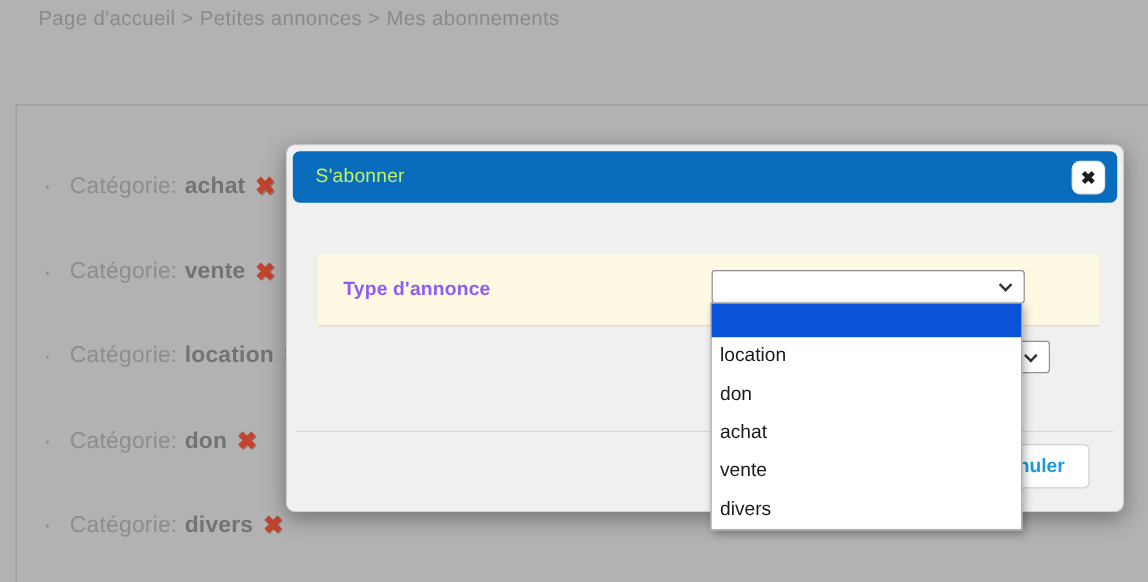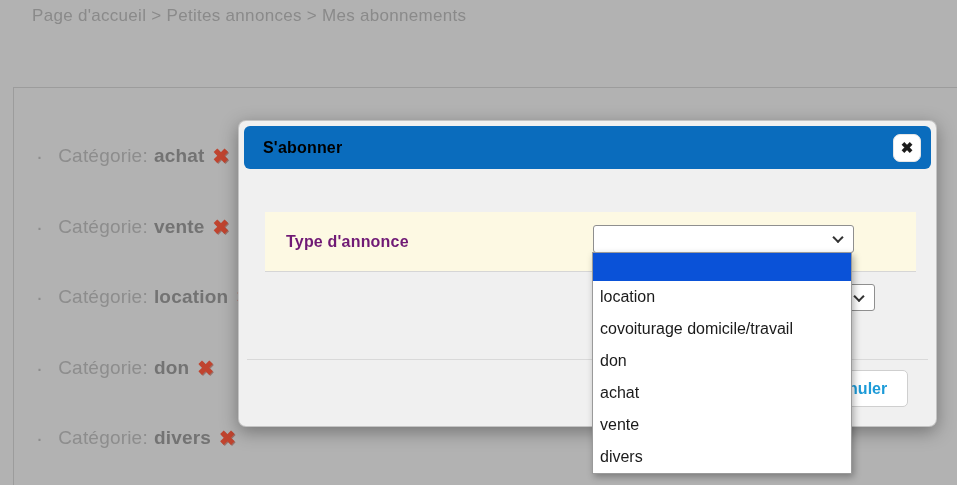--- a/index.html
+++ b/index.html
@@ -55,21 +55,21 @@
     border: 1px solid rgba(0,0,0,0.18);
     box-shadow: 0 5px 18px rgba(0,0,0,0.35);
     z-index: 10;
   }
   .modal-header {
     position: absolute; left: 5px; top: 5px; right: 5px; height: 43px;
     background: #0a6cbd; border-radius: 6px;
   }
   .modal-title {
     position: absolute; left: 19px; top: 0; line-height: 43px;
-    color: #000000; font-weight: bold; font-size: 16px; letter-spacing: .2px;
+    color: #bef264; font-weight: normal; font-size: 16px; letter-spacing: .2px;
   }
   .modal-close {
     position: absolute; right: 10px; top: 8px;
     width: 28px; height: 28px;
     background: #ffffff; border: 1px solid #e6e6e6; border-radius: 7px;
     color: #1c1c1c; font-weight: bold; font-size: 15px;
     display: flex; align-items: center; justify-content: center;
     cursor: pointer; font-family: "Liberation Sans", sans-serif;
   }
   .form-rows {
@@ -77,21 +77,21 @@
   }
   .form-row { display: flex; align-items: center; }
   .row-type {
     height: 60px; background: #fdf9e3; border-bottom: 1px solid #d6d6d6;
   }
   .row-cat {
     height: 62px; background: #f3f3f3; border-bottom: 1px solid #cfcfcf;
   }
   .field-label {
     padding-left: 21px; font-size: 16px; font-weight: bold;
-    color: #701a75; letter-spacing: .2px;
+    color: #8b5cf6; letter-spacing: .2px;
   }
   .select {
     position: absolute;
     background: #ffffff; border: 1px solid #8f8f8f; border-radius: 3px;
     cursor: pointer;
   }
   .type-select { left: 354px; top: 104px; width: 261px; height: 28px; }
   .cat-select  { left: 354px; top: 163px; width: 282px; height: 27px; }
   .chevron {
     position: absolute; right: 11px; top: 50%;
@@ -191,18 +191,17 @@
     <span class="chevron"></span>
   </div>
 
   <div class="footer-divider"></div>
   <button class="cancel-btn">Annuler</button>
 </div>
 
 <div class="dropdown">
   <div class="option highlighted"></div>
   <div class="option">location</div>
-  <div class="option">covoiturage domicile/travail</div>
   <div class="option">don</div>
   <div class="option">achat</div>
   <div class="option">vente</div>
   <div class="option">divers</div>
 </div>
 
 </body></html>

